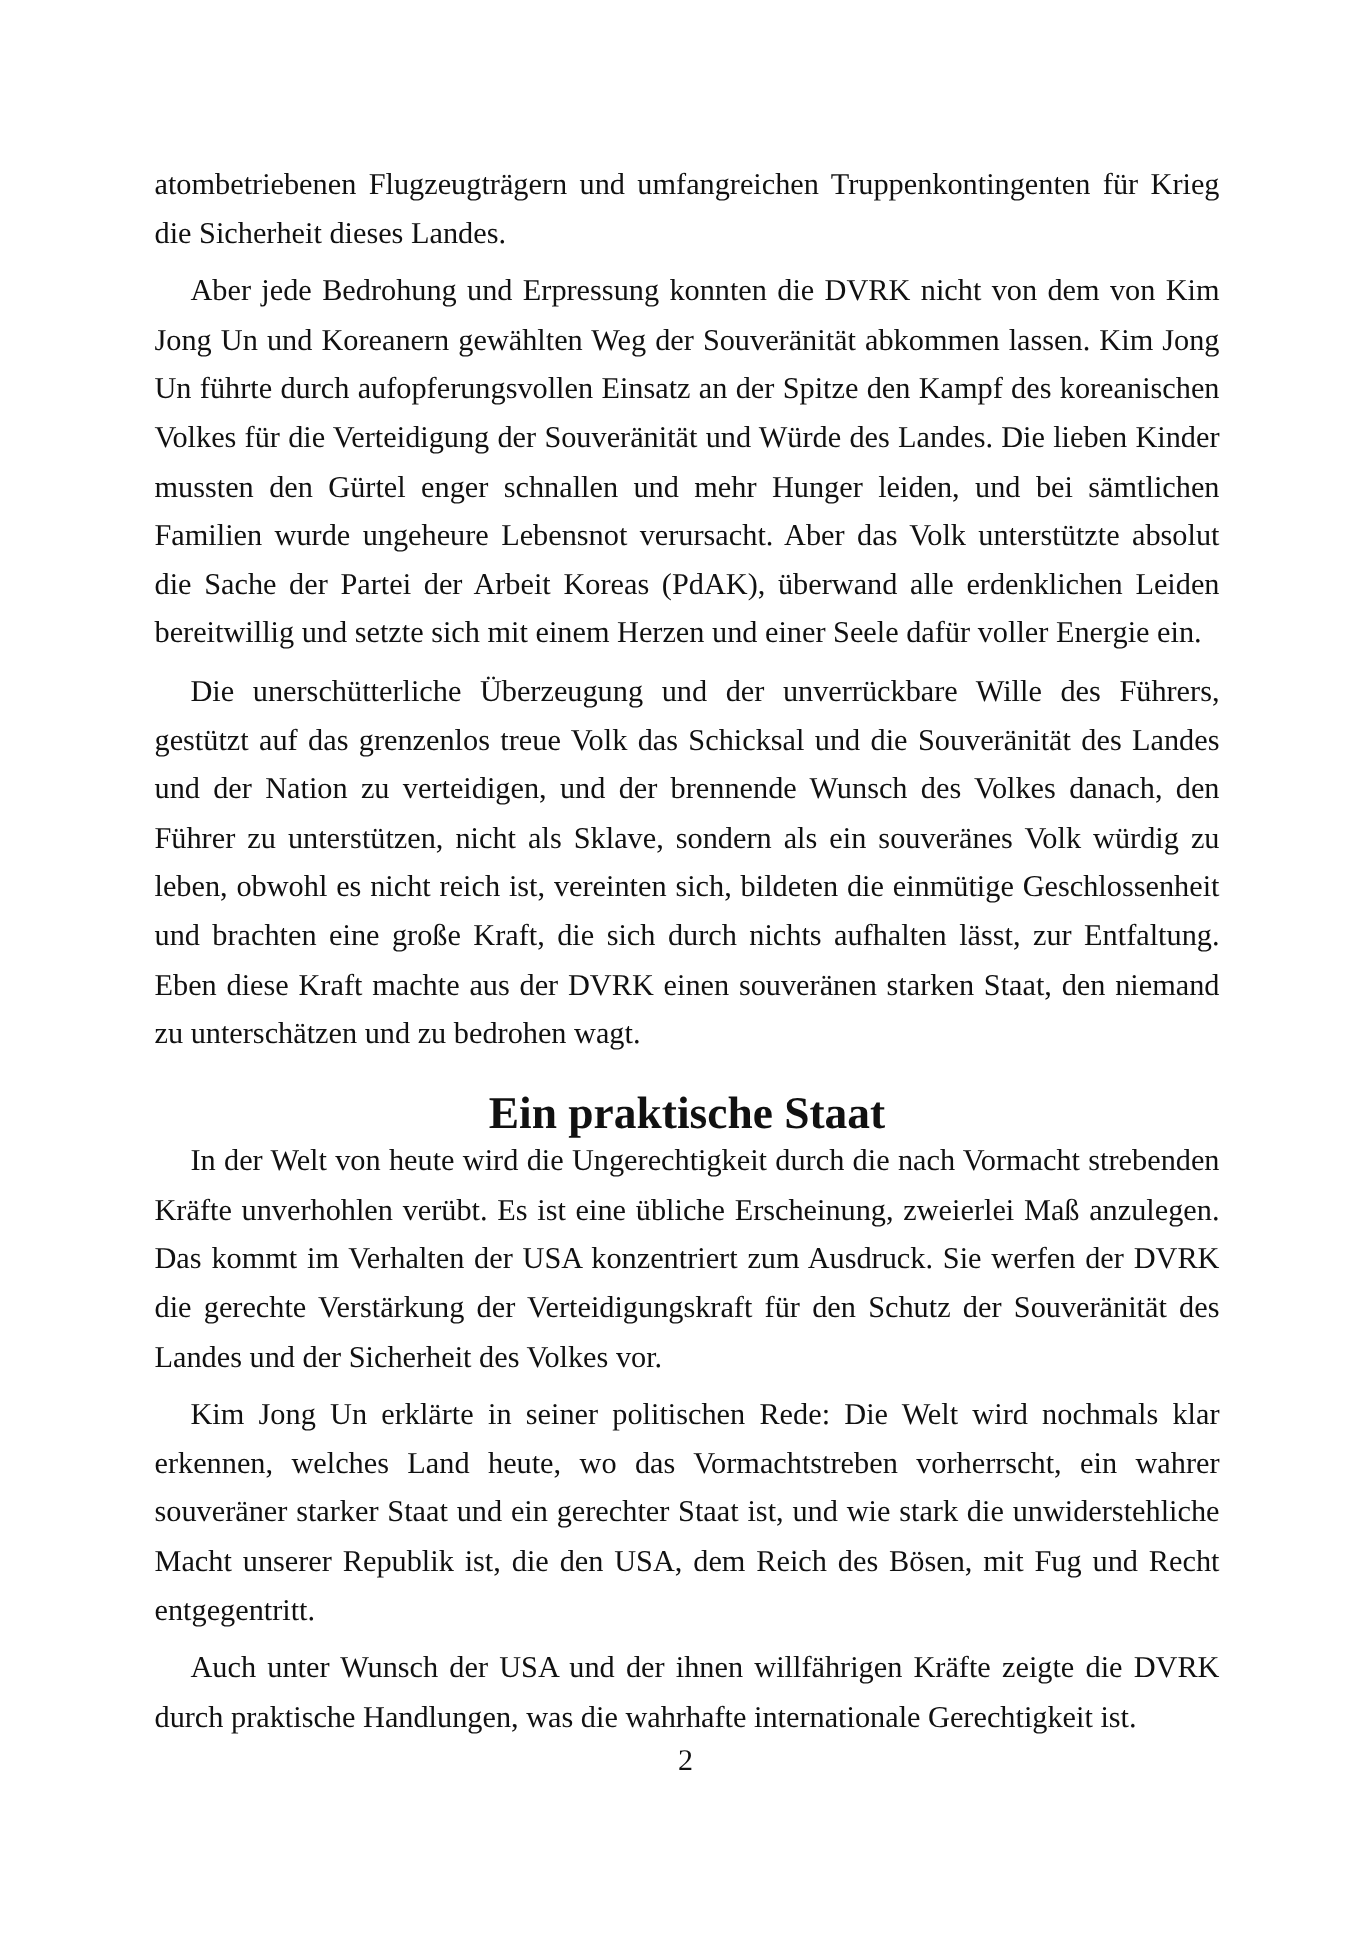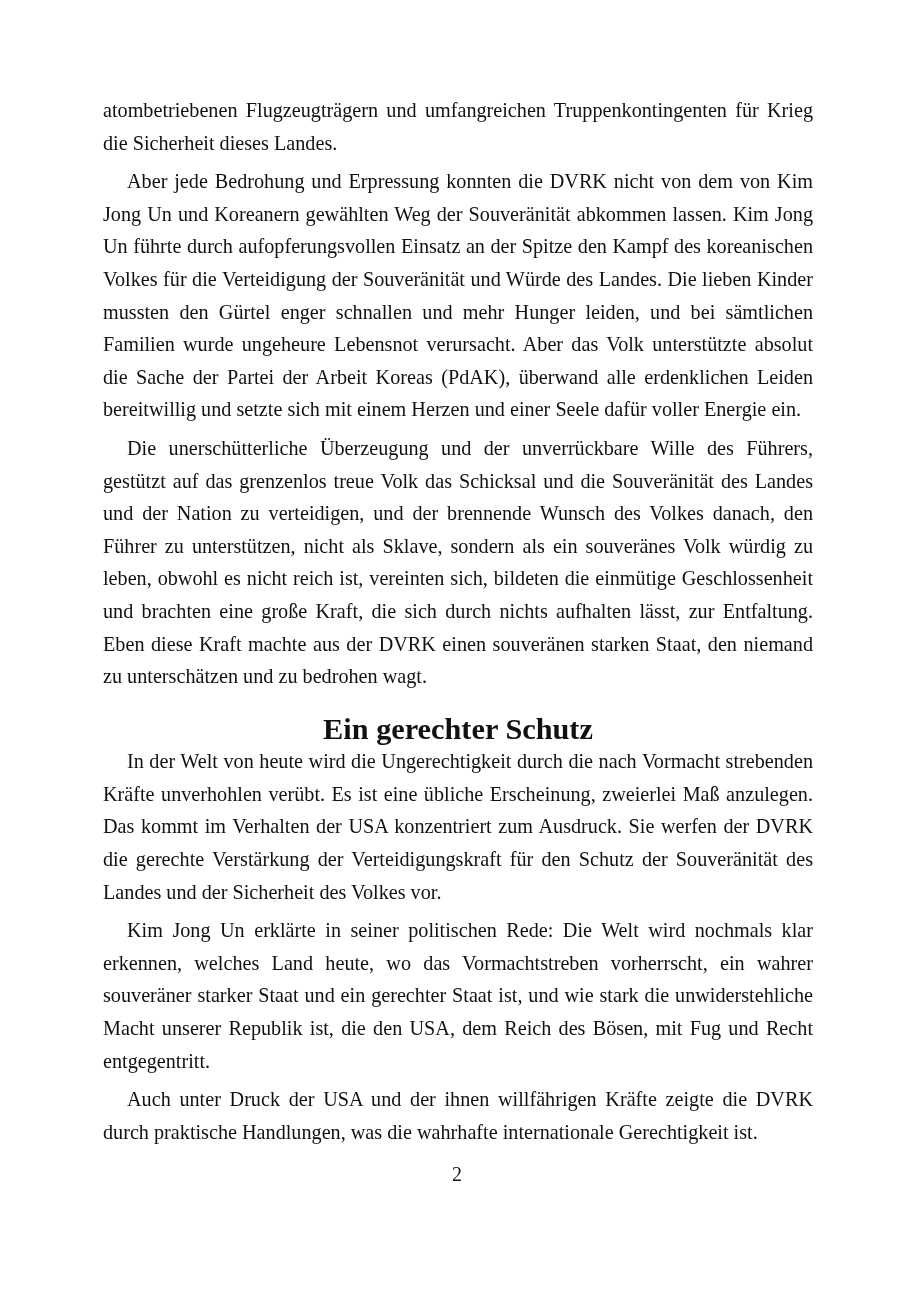--- a/index.html
+++ b/index.html
@@ -1,20 +1,20 @@
 <!DOCTYPE html>
 <html><head>
 <meta charset="utf-8">
 <style>
   html, body { margin: 0; padding: 0; background: #ffffff; }
   body { width: 914px; height: 1291px; position: relative; overflow: hidden; }
   .page {
     position: absolute;
     left: 103px;
-    top: 94px;
+    top: 107px;
     width: 710px;
     font-family: "Liberation Serif", serif;
     font-size: 20.2px;
     line-height: 32.6px;
     color: #111111;
     text-align: justify;
   }
   .para { margin: 0 0 6px 0; text-indent: 24px; }
   .para.cont { text-indent: 0; }
   .heading {
@@ -34,20 +34,20 @@
   }
 </style>
 </head>
 <body>
 
 <div class="page">
   <p class="para cont">atombetriebenen Flugzeugträgern und umfangreichen Truppenkontingenten für Krieg die Sicherheit dieses Landes.</p>
   <p class="para">Aber jede Bedrohung und Erpressung konnten die DVRK nicht von dem von Kim Jong Un und Koreanern gewählten Weg der Souveränität abkommen lassen. Kim Jong Un führte durch aufopferungsvollen Einsatz an der Spitze den Kampf des koreanischen Volkes für die Verteidigung der Souveränität und Würde des Landes. Die lieben Kinder mussten den Gürtel enger schnallen und mehr Hunger leiden, und bei sämtlichen Familien wurde ungeheure Lebensnot verursacht. Aber das Volk unterstützte absolut die Sache der Partei der Arbeit Koreas (PdAK), überwand alle erdenklichen Leiden bereitwillig und setzte sich mit einem Herzen und einer Seele dafür voller Energie ein.</p>
   <p class="para">Die unerschütterliche Überzeugung und der unverrückbare Wille des Führers, gestützt auf das grenzenlos treue Volk das Schicksal und die Souveränität des Landes und der Nation zu verteidigen, und der brennende Wunsch des Volkes danach, den Führer zu unterstützen, nicht als Sklave, sondern als ein souveränes Volk würdig zu leben, obwohl es nicht reich ist, vereinten sich, bildeten die einmütige Geschlossenheit und brachten eine große Kraft, die sich durch nichts aufhalten lässt, zur Entfaltung. Eben diese Kraft machte aus der DVRK einen souveränen starken Staat, den niemand zu unterschätzen und zu bedrohen wagt.</p>
 
-  <h2 class="heading">Ein gerechter Schutz</h2>
+  <h2 class="heading">Ein praktische Staat</h2>
 
   <p class="para">In der Welt von heute wird die Ungerechtigkeit durch die nach Vormacht strebenden Kräfte unverhohlen verübt. Es ist eine übliche Erscheinung, zweierlei Maß anzulegen. Das kommt im Verhalten der USA konzentriert zum Ausdruck. Sie werfen der DVRK die gerechte Verstärkung der Verteidigungskraft für den Schutz der Souveränität des Landes und der Sicherheit des Volkes vor.</p>
   <p class="para">Kim Jong Un erklärte in seiner politischen Rede: Die Welt wird nochmals klar erkennen, welches Land heute, wo das Vormachtstreben vorherrscht, ein wahrer souveräner starker Staat und ein gerechter Staat ist, und wie stark die unwiderstehliche Macht unserer Republik ist, die den USA, dem Reich des Bösen, mit Fug und Recht entgegentritt.</p>
-  <p class="para">Auch unter Druck der USA und der ihnen willfährigen Kräfte zeigte die DVRK durch praktische Handlungen, was die wahrhafte internationale Gerechtigkeit ist.</p>
+  <p class="para">Auch unter Wunsch der USA und der ihnen willfährigen Kräfte zeigte die DVRK durch praktische Handlungen, was die wahrhafte internationale Gerechtigkeit ist.</p>
 </div>
 
 <div class="page-number">2</div>
 
 </body></html>

